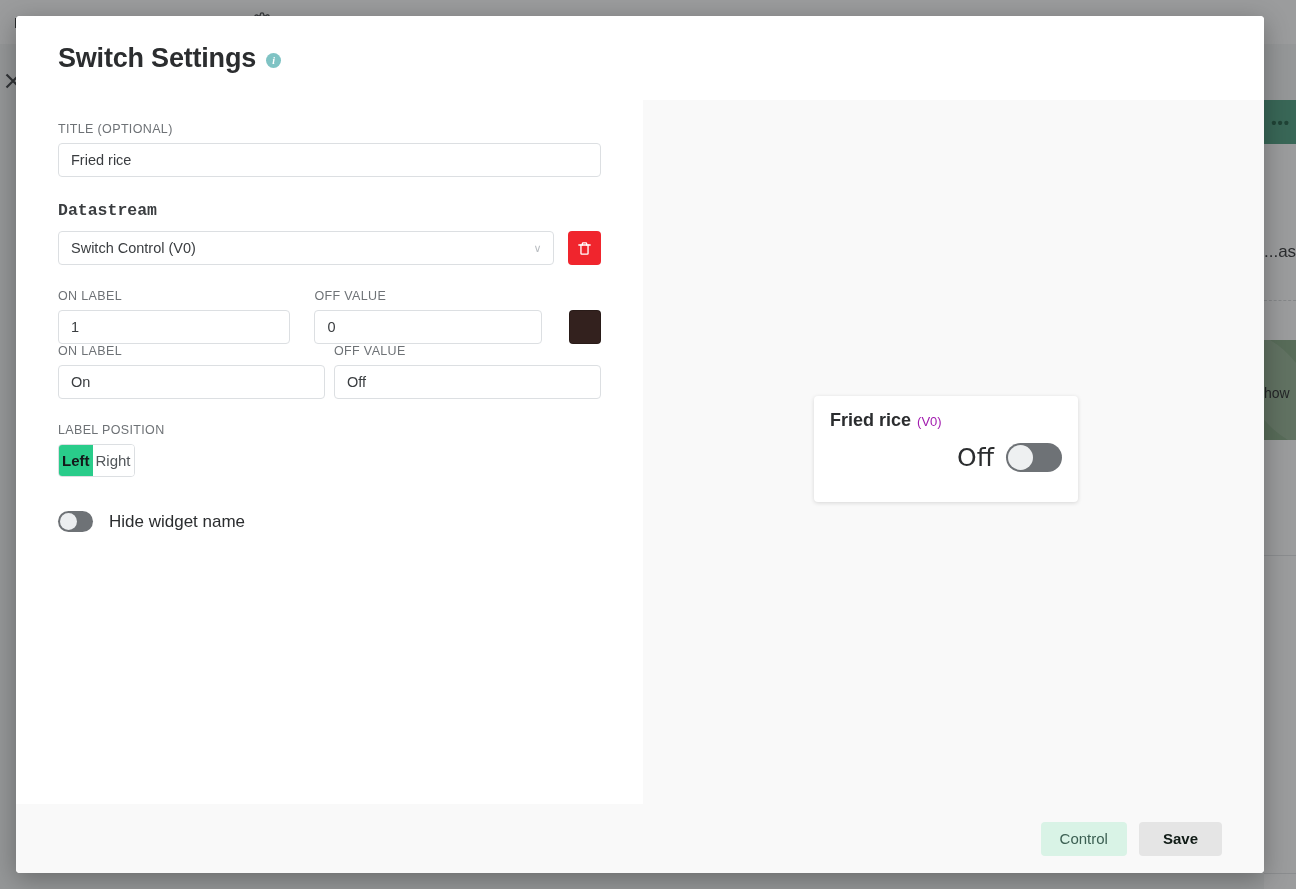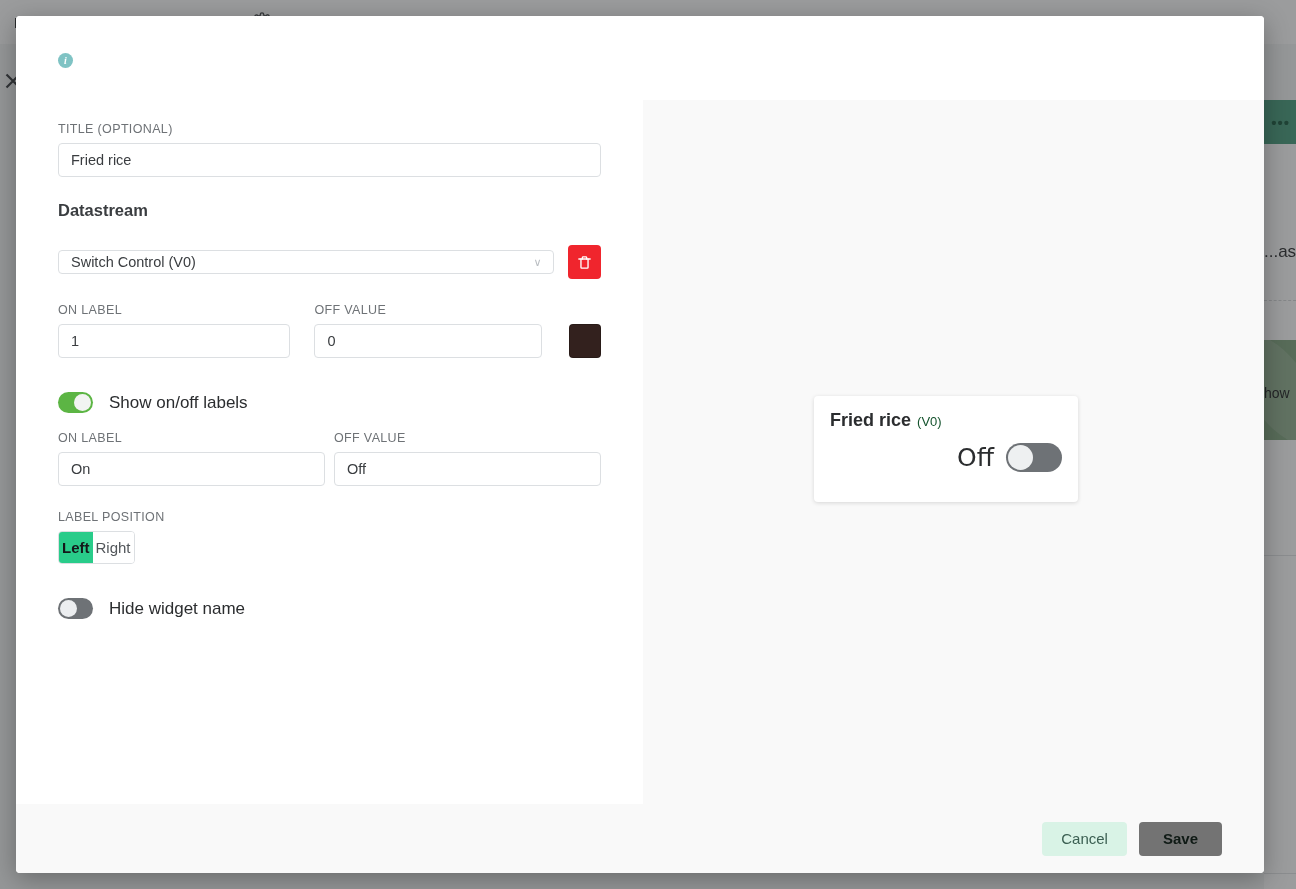--- a/index.html
+++ b/index.html
@@ -203,42 +203,43 @@
   .field-label {
     font-size: 12.5px;
     color: #6e7276;
     letter-spacing: 0.35px;
     margin-bottom: 7px;
   }
   .section-label {
     font-size: 16.5px;
     font-weight: bold;
     color: #3a3d40;
-    margin-bottom: 25px;
+    margin-bottom: 11px;
+    font-family: Liberation Mono, monospace;
   }
   .txt-input {
     width: 100%;
     height: 34px;
     border: 1px solid #dcdfe2;
     border-radius: 4px;
     background: #ffffff;
     padding: 0 12px;
     font-size: 14.5px;
     color: #3a3d40;
     font-family: "Liberation Sans", sans-serif;
     outline: none;
   }
   .txt-input::placeholder { color: #a9adb1; }
 
   .block { margin-bottom: 24px; }
 
   .select-row { display: flex; align-items: center; gap: 14px; }
   .select-box {
     width: 505px;
-    height: 24px;
+    height: 34px;
     border: 1px solid #dcdfe2;
     border-radius: 4px;
     background: #ffffff;
     display: flex;
     align-items: center;
     padding: 0 12px;
     font-size: 14.5px;
     color: #3a3d40;
     position: relative;
   }
@@ -352,21 +353,21 @@
     font-size: 18px;
     font-weight: bold;
     color: #2b2d2f;
     display: flex;
     align-items: baseline;
     gap: 6px;
   }
   .widget-pin {
     font-size: 13px;
     font-weight: normal;
-    color: #14532d;
+    color: #a21caf;
   }
   .widget-ctrl {
     display: flex;
     align-items: center;
     justify-content: flex-end;
     gap: 12px;
     margin-top: 12px;
   }
   .widget-state {
     font-size: 25px;
@@ -405,21 +406,21 @@
     font-size: 15px;
     cursor: pointer;
     font-family: "Liberation Sans", sans-serif;
   }
   .btn-cancel {
     background: #d9f3e6;
     color: #3b5f52;
     padding: 0 19px;
   }
   .btn-save {
-    background: #737373;
+    background: #e5e5e5;
     color: #0f1a15;
     font-weight: bold;
     padding: 4px 24px;
   }
 </style>
 </head>
 <body>
 
 <div id="app-background">
 
@@ -454,20 +455,21 @@
     <div class="bg-hr2"></div>
     <div class="bg-bottom-bar"></div>
   </div>
 
   <div class="scrim"></div>
 </div>
 
 <div id="modal">
 
   <div class="modal-head">
+    <span class="modal-title">Switch Settings</span>
     <span class="info-ico">i</span>
   </div>
 
   <div class="modal-body">
 
     <div class="form-pane">
 
       <div class="block">
         <div class="field-label">TITLE (OPTIONAL)</div>
         <input class="txt-input" type="text" value="Fried rice" style="">
@@ -495,26 +497,20 @@
           <div class="field-label">ON LABEL</div>
           <input class="txt-input" type="text" value="1" style="">
         </div>
         <div class="col col-off">
           <div class="field-label">OFF VALUE</div>
           <input class="txt-input" type="text" value="0" style="">
         </div>
         <div class="swatch" id="color-swatch" style="background: rgb(51, 33, 30);"></div>
       </div>
 
-      <div class="toggle-row">
-        <div class="switch on">
-          <span class="knob"></span>
-        </div>
-        <span class="toggle-text">Show on/off labels</span>
-      </div>
 
       <div class="labels-row block">
         <div class="col col-on">
           <div class="field-label">ON LABEL</div>
           <input class="txt-input" type="text" value="On" style="">
         </div>
         <div class="col col-off">
           <div class="field-label">OFF VALUE</div>
           <input class="txt-input" type="text" value="Off" style="">
         </div>
@@ -548,17 +544,17 @@
           <div class="widget-switch">
             <span class="knob"></span>
           </div>
         </div>
       </div>
     </div>
 
   </div>
 
   <div class="modal-foot">
-    <button class="btn btn-cancel">Cancel</button>
+    <button class="btn btn-cancel">Control</button>
     <button class="btn btn-save">Save</button>
   </div>
 
 </div>
 
 </body></html>

